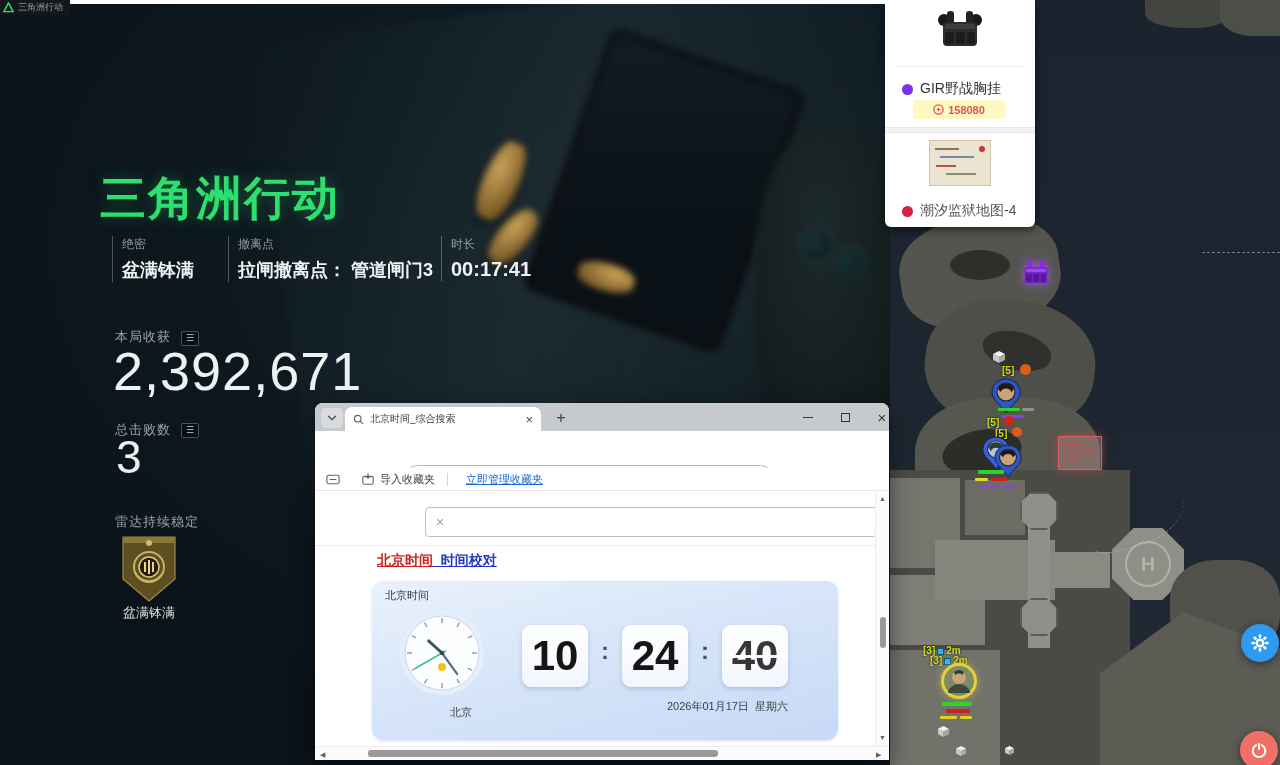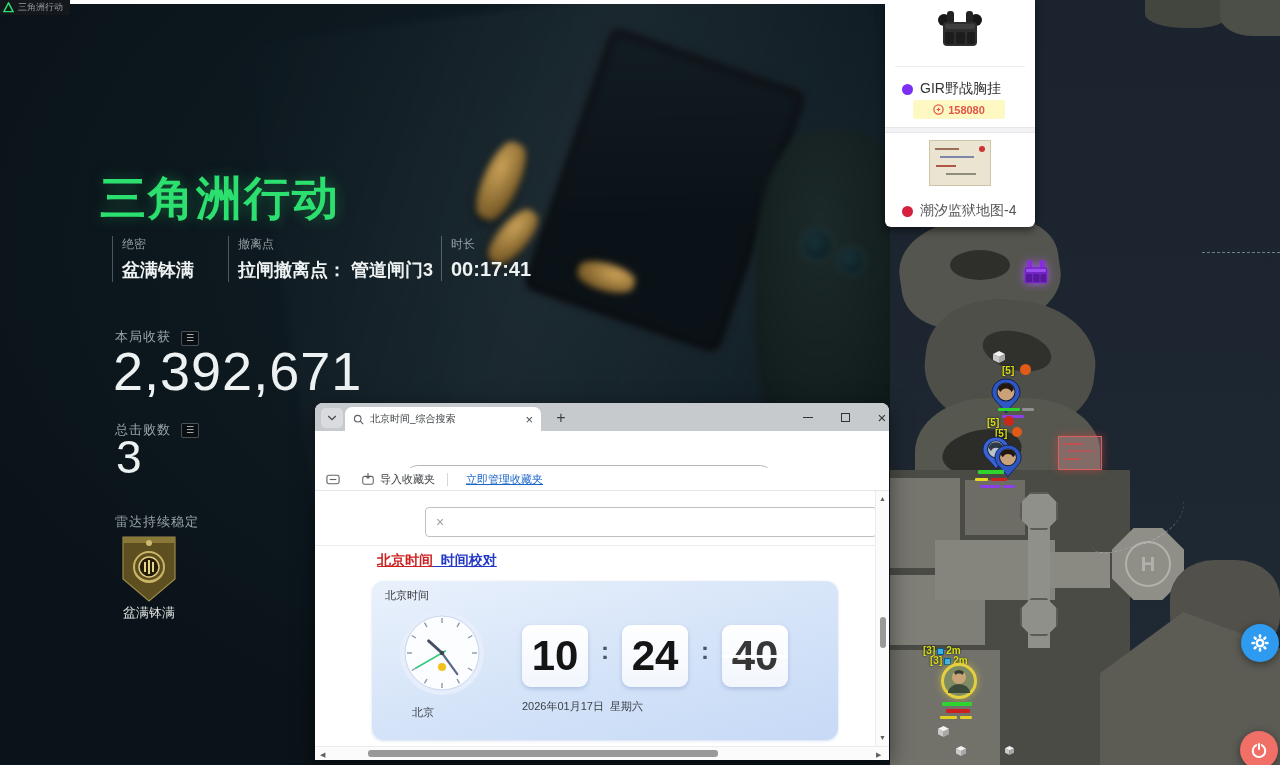--- a/index.html
+++ b/index.html
@@ -70,21 +70,21 @@
 .lk-red{color:#c22;text-decoration:underline}
 .lk-blue{color:#2438c8;text-decoration:underline}
 .clock-card{position:absolute;left:57px;top:90px;width:466px;height:159px;border-radius:12px;
 background:linear-gradient(165deg,#e9f1fc 0%,#d4e3f8 55%,#c6d9f6 100%);box-shadow:0 1px 3px rgba(120,150,200,.3)}
 .cc-header{position:absolute;left:13px;top:7px;font-size:11px;color:#333}
 .flip{position:absolute;top:44px;width:66px;height:62px;background:linear-gradient(180deg,#ffffff,#f2f6fd);
 border-radius:9px;box-shadow:0 2px 4px rgba(100,130,180,.35);display:flex;align-items:center;justify-content:center;
 font-size:42px;font-weight:700;color:#151515;font-family:"DejaVu Sans",sans-serif}
 .flip .seam{position:absolute;left:0;right:0;top:30px;height:3px;background:rgba(255,255,255,.95)}
 .colon{position:absolute;top:56px;width:22px;text-align:center;font-size:24px;font-weight:700;color:#4a5668}
-.cc-city,.cc-date{font-size:11px;color:#3a3f46;text-align:left}
+.cc-city,.cc-date{font-size:11px;color:#3a3f46;text-align:right}
 .vscroll{position:absolute;left:560px;top:88px;width:14px;height:255px;background:#fbfbfb;border-left:1px solid #ececec}
 .vthumb{position:absolute;left:4px;width:6px;border-radius:3px;background:#999}
 .hscroll{position:absolute;left:0;top:343px;width:574px;height:14px;background:#fbfbfb;border-top:1px solid #ececec}
 .hthumb{position:absolute;top:3px;height:7px;border-radius:3px;background:#999}
 .sarrow{color:#606060;font-size:7px;line-height:1}
 
 
 #topstrip{position:absolute;left:22px;top:0;width:863px;height:4px;background:#fefefe}
 #titlechip{position:absolute;left:0;top:0;width:70px;height:15px;background:#14181c;display:flex;align-items:center;gap:4px;padding-left:3px}
 #titlechip span{font-size:9px;color:#969ca1;white-space:nowrap}

